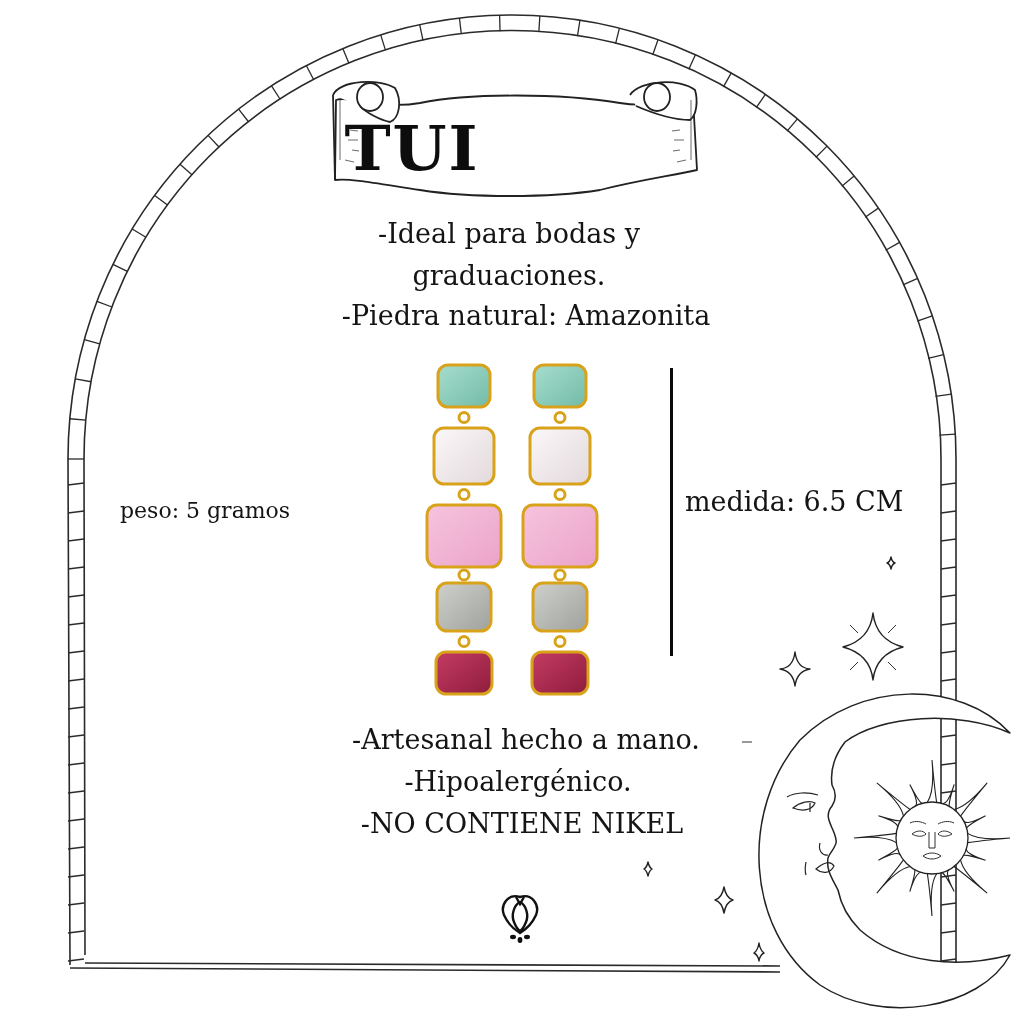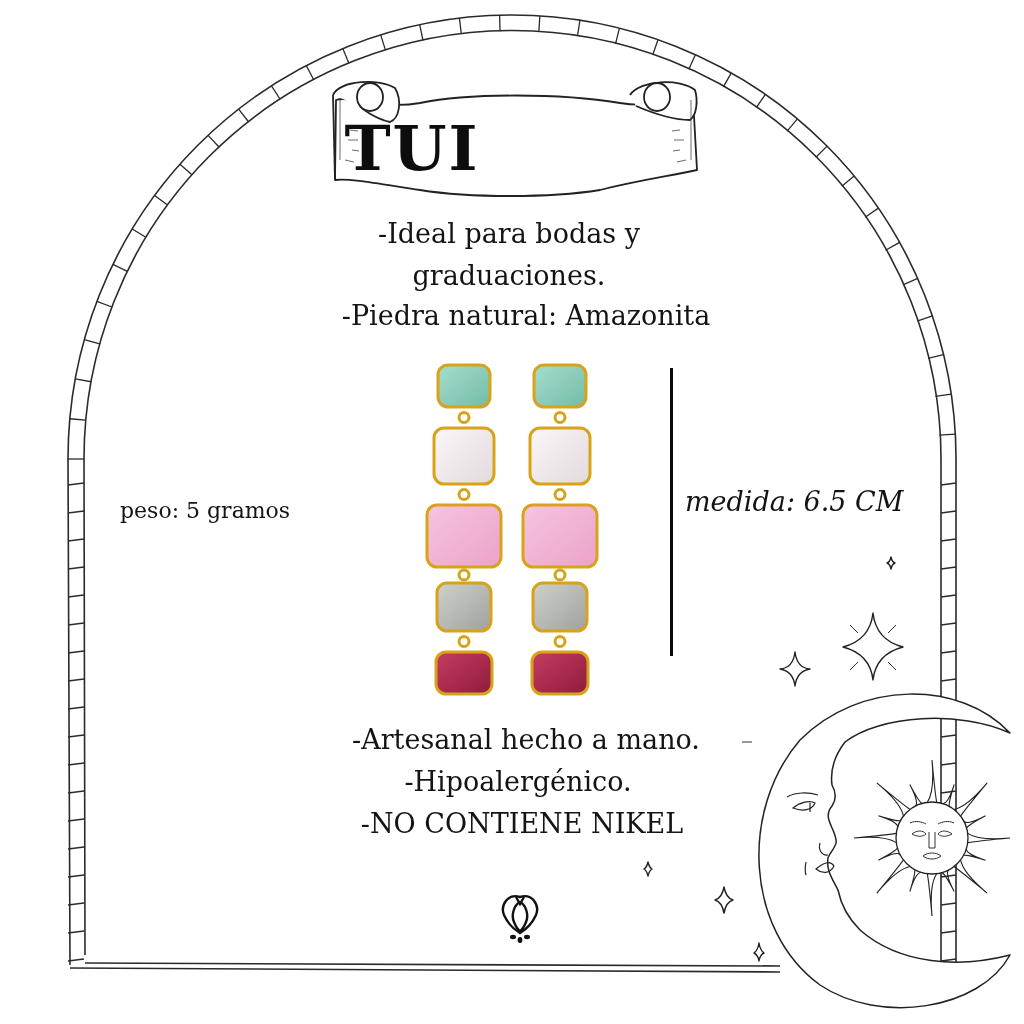--- a/index.html
+++ b/index.html
@@ -8,21 +8,21 @@
   .layer { position: absolute; left: 0; top: 0; }
   .txt { position: absolute; font-family: "DejaVu Serif", "Liberation Serif", serif;
          color: #141414; white-space: nowrap; line-height: 1; }
   .title { left: 0; width: 824px; top: 118px; text-align: center;
            font-size: 62px; font-weight: bold; letter-spacing: 2px; color: #0d0d0d; }
   .desc { left: 0; width: 1024px; text-align: center; font-size: 27px; }
   .d1 { top: 220px; left: -3px; }
   .d2 { top: 262px; left: -3px; }
   .d3 { top: 302px; left: 14px; }
   .peso { left: 120px; top: 500px; font-size: 22px; }
-  .medida { left: 685px; top: 488px; font-size: 27px; font-style: italic; }
+  .medida { left: 685px; top: 488px; font-size: 27px; }
   .f1 { top: 726px; left: 14px; }
   .f2 { top: 768px; left: 6px; }
   .f3 { top: 810px; left: 10px; }
   .vline { position: absolute; left: 670px; top: 368px; width: 3px; height: 288px; background: #0a0a0a; }
 </style>
 </head>
 <body>
 
 <svg class="layer" width="1024" height="1024" viewBox="0 0 1024 1024">
   <g fill="none" stroke="#2a2a2a" stroke-width="1.6">

